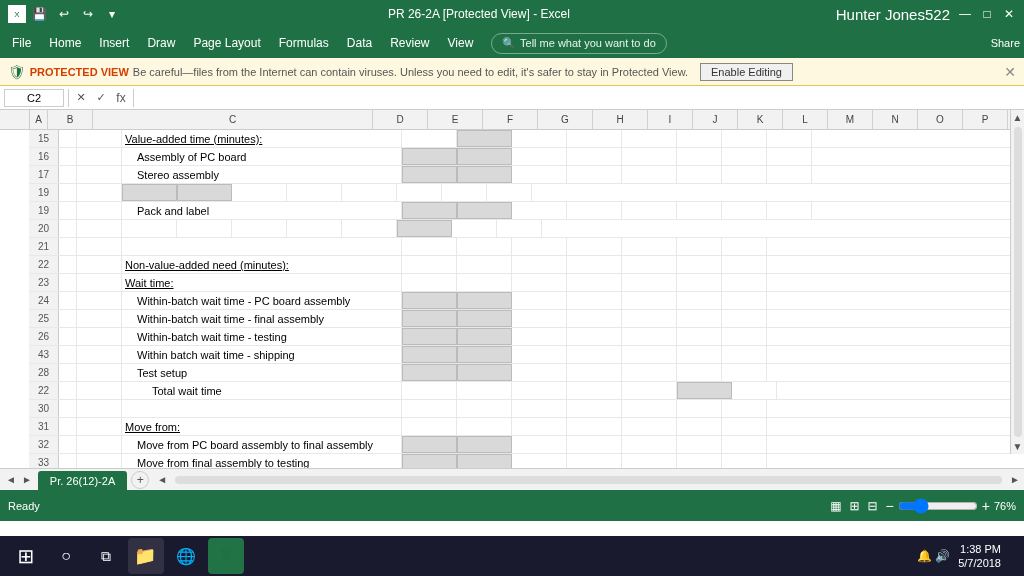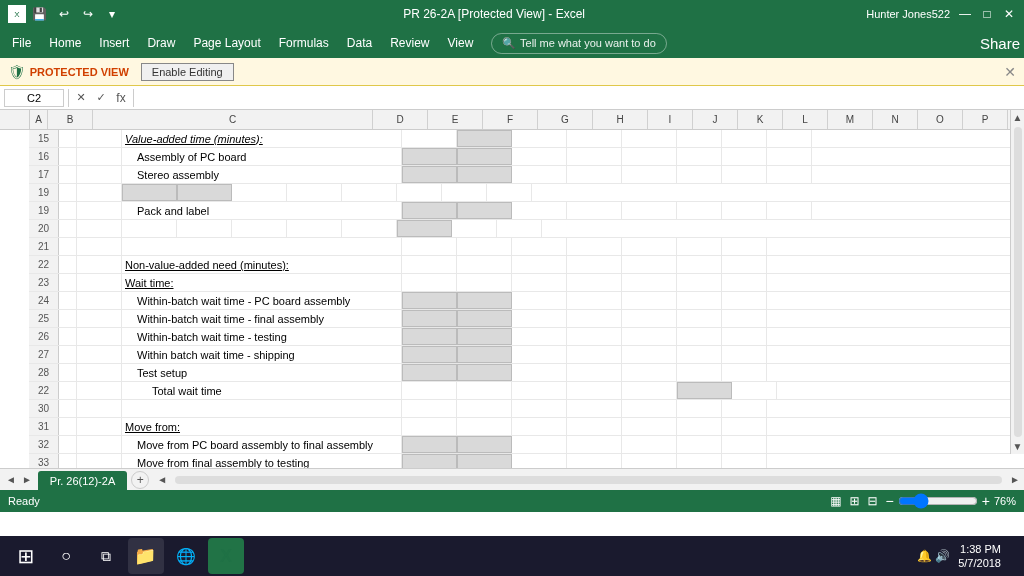--- a/index.html
+++ b/index.html
@@ -133,21 +133,21 @@
     .cell-d { width: 55px; }
     .cell-e { width: 55px; }
     .cell-f { width: 55px; }
     .cell-g { width: 55px; }
     .cell-h { width: 55px; }
     .cell-i { width: 45px; }
     .cell-other { width: 45px; }
 
     
     #status-bar {
-      height: 22px;
+      height: 31px;
       background: #1f7145;
       color: white;
       display: flex;
       align-items: center;
       padding: 4px 8px;
       font-size: 11px;
       justify-content: space-between;
     }
     #status-bar .right { display: flex; align-items: center; gap: 8px; }
     .zoom-control { display: flex; align-items: center; gap: 4px; }
@@ -172,49 +172,50 @@
 <div id="title-bar">
   <div class="left-controls">
     <div class="title-icon">X</div>
     <div class="quick-btn">💾</div>
     <div class="quick-btn">↩</div>
     <div class="quick-btn">↪</div>
     <div class="quick-btn">▾</div>
   </div>
   <div class="title">PR 26-2A [Protected View] - Excel</div>
   <div class="right-controls">
-    <span style="font-size:11px;">Hunter Jones522</span>
+    <span style="font-size:15px;">Hunter Jones522</span>
     <div class="win-btn">—</div>
     <div class="win-btn">□</div>
     <div class="win-btn">✕</div>
   </div>
 </div>
 
 <div id="menu-bar">
   <div class="menu-item">File</div>
   <div class="menu-item">Home</div>
   <div class="menu-item">Insert</div>
   <div class="menu-item">Draw</div>
   <div class="menu-item">Page Layout</div>
   <div class="menu-item">Formulas</div>
   <div class="menu-item">Data</div>
   <div class="menu-item">Review</div>
   <div class="menu-item">View</div>
   <div id="tell-me">
     <span>🔍</span>
     <span>Tell me what you want to do</span>
   </div>
-  <div id="share-btn" style="color:white; font-size:15px; margin-left:auto;">
+  <div id="share-btn" style="color:white; font-size:11px; margin-left:auto;">
     <span>Share</span>
   </div>
 </div>
 
 <div id="protected-bar">
   <span class="shield-icon">🛡</span>
   <span class="label-bold">PROTECTED VIEW</span>
+  <span class="label-text">Be careful—files from the Internet can contain viruses. Unless you need to edit, it's safer to stay in Protected View.</span>
   <button id="enable-editing-btn">Enable Editing</button>
   <span class="close-x">✕</span>
 </div>
 
 <div id="formula-bar">
   <input id="cell-ref" value="C2" style="width: 60px; border: 1px solid rgb(204, 204, 204); height: 18px; font-size: 11px; padding: 0px 4px; text-align: center;">
   <div class="formula-sep"></div>
   <div class="formula-icon">✕</div>
   <div class="formula-icon">✓</div>
   <div class="formula-icon" style="font-size:12px; color:#555; padding:0 4px;">fx</div>
@@ -246,21 +247,21 @@
 
   </div>
 
   <div id="rows-area" style="flex:1; overflow:hidden; position:relative;">
     <div id="rows-inner" style="overflow:hidden;margin-left:29px;">
 
       <div class="spreadsheet-row">
         <div class="row-num">15</div>
         <div class="cell cell-a"></div>
         <div class="cell cell-b"></div>
-        <div class="cell cell-c" style="text-decoration:underline;font-style:italic;">Value-added time (minutes):</div>
+        <div class="cell cell-c" style="text-decoration:underline;">Value-added time (minutes):</div>
         <div class="cell cell-d"></div>
         <div class="cell cell-e" style="background:#d9d9d9; border:1px solid #bbb; width:55px; height:100%;"></div>
         <div class="cell cell-f"></div>
         <div class="cell cell-g"></div>
         <div class="cell cell-h"></div>
         <div class="cell cell-i"></div>
         <div class="cell cell-other"></div>
         <div class="cell cell-other"></div>
       </div>
 
@@ -415,21 +416,21 @@
         <div class="cell cell-d" style="background:#d9d9d9; border:1px solid #bbb;"></div>
         <div class="cell cell-e" style="background:#d9d9d9; border:1px solid #bbb;"></div>
         <div class="cell cell-f"></div>
         <div class="cell cell-g"></div>
         <div class="cell cell-h"></div>
         <div class="cell cell-i"></div>
         <div class="cell cell-other"></div>
       </div>
 
       <div class="spreadsheet-row">
-        <div class="row-num">27</div>
+        <div class="row-num">43</div>
         <div class="cell cell-a"></div>
         <div class="cell cell-b"></div>
         <div class="cell cell-c" style="padding-left:15px;">Within batch wait time - shipping</div>
         <div class="cell cell-d" style="background:#d9d9d9; border:1px solid #bbb;"></div>
         <div class="cell cell-e" style="background:#d9d9d9; border:1px solid #bbb;"></div>
         <div class="cell cell-f"></div>
         <div class="cell cell-g"></div>
         <div class="cell cell-h"></div>
         <div class="cell cell-i"></div>
         <div class="cell cell-other"></div>

